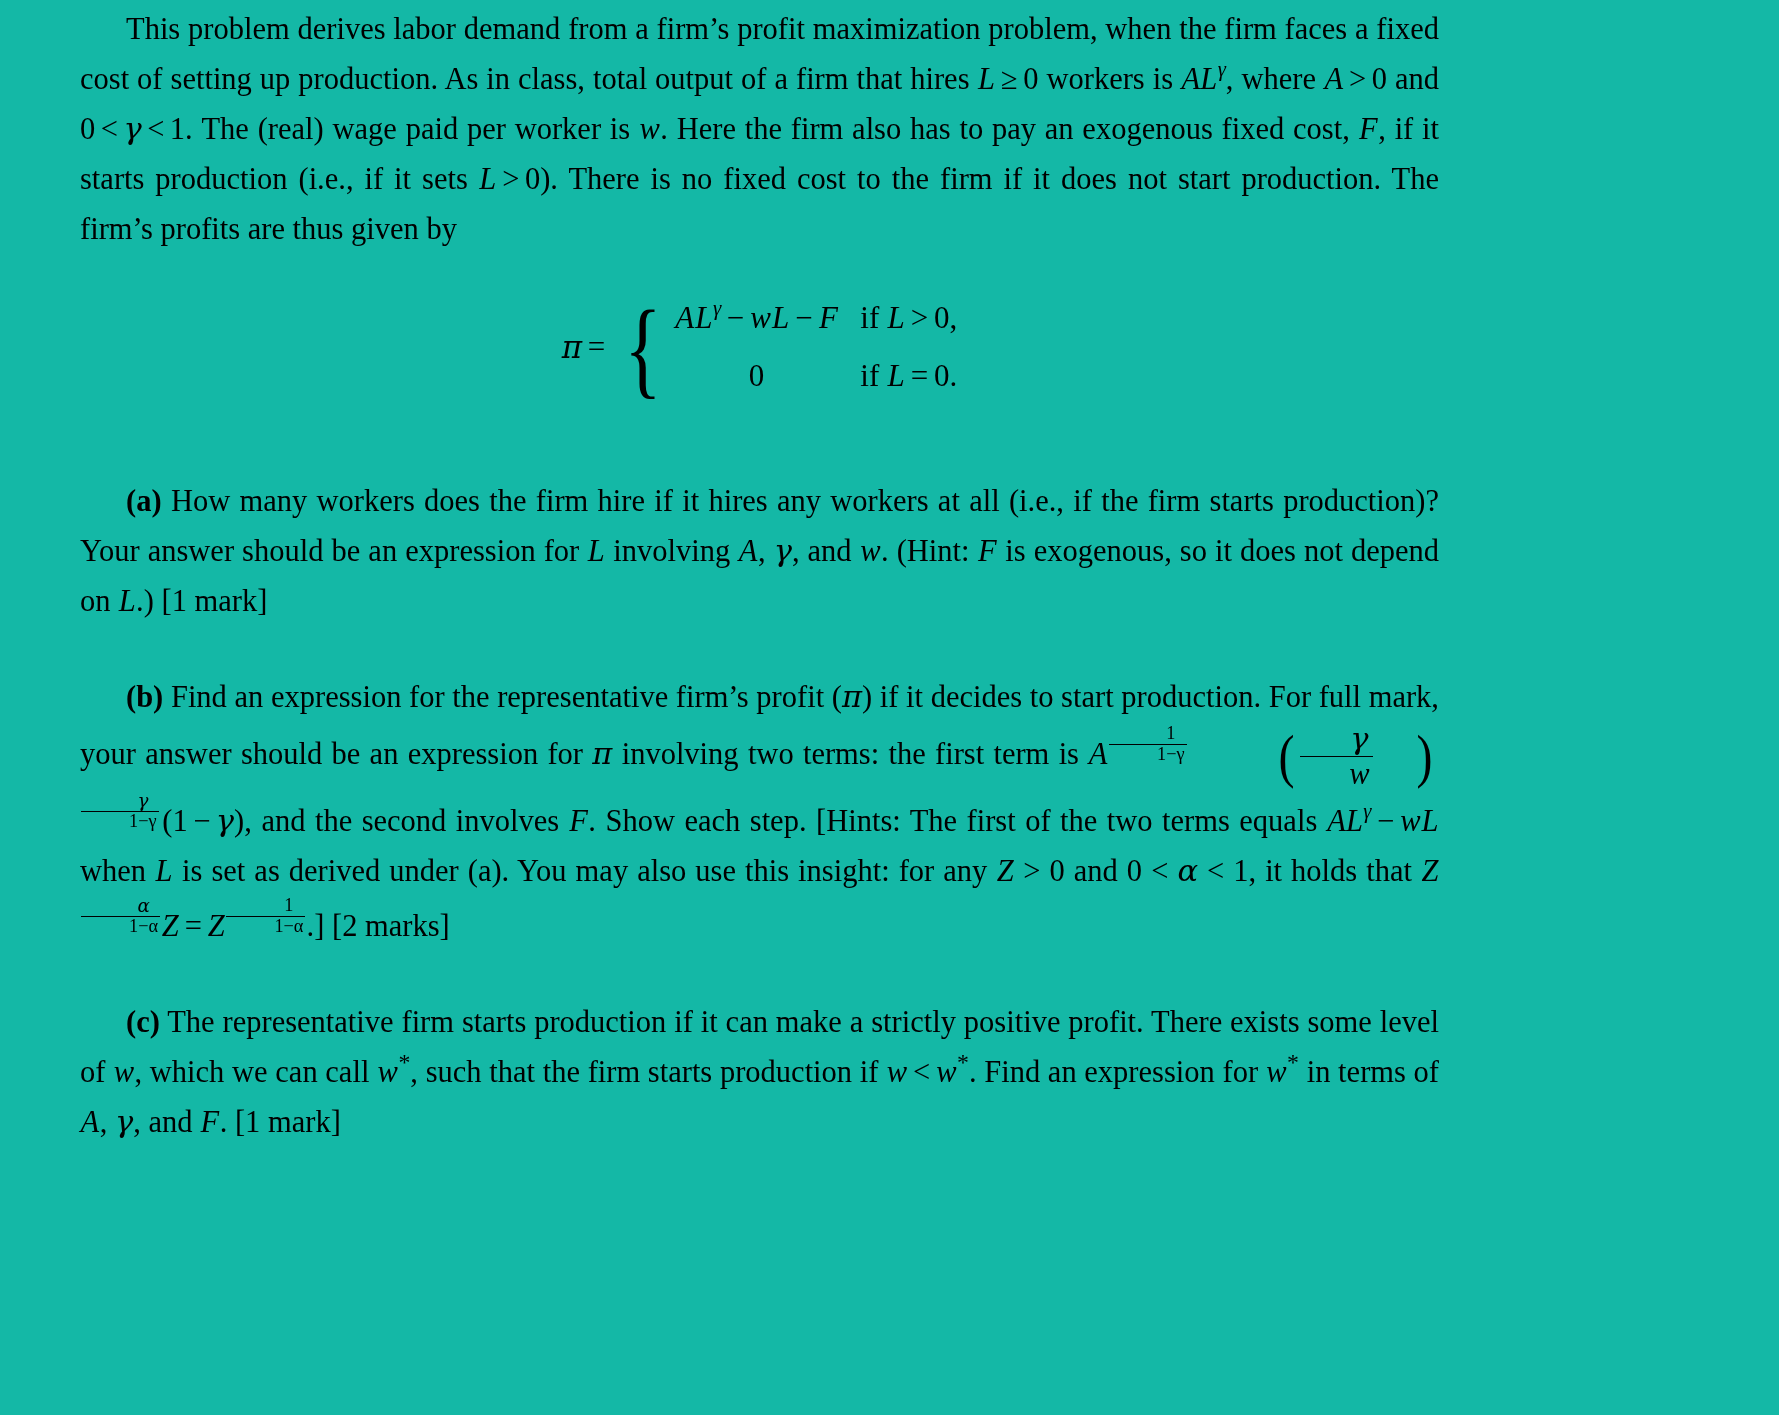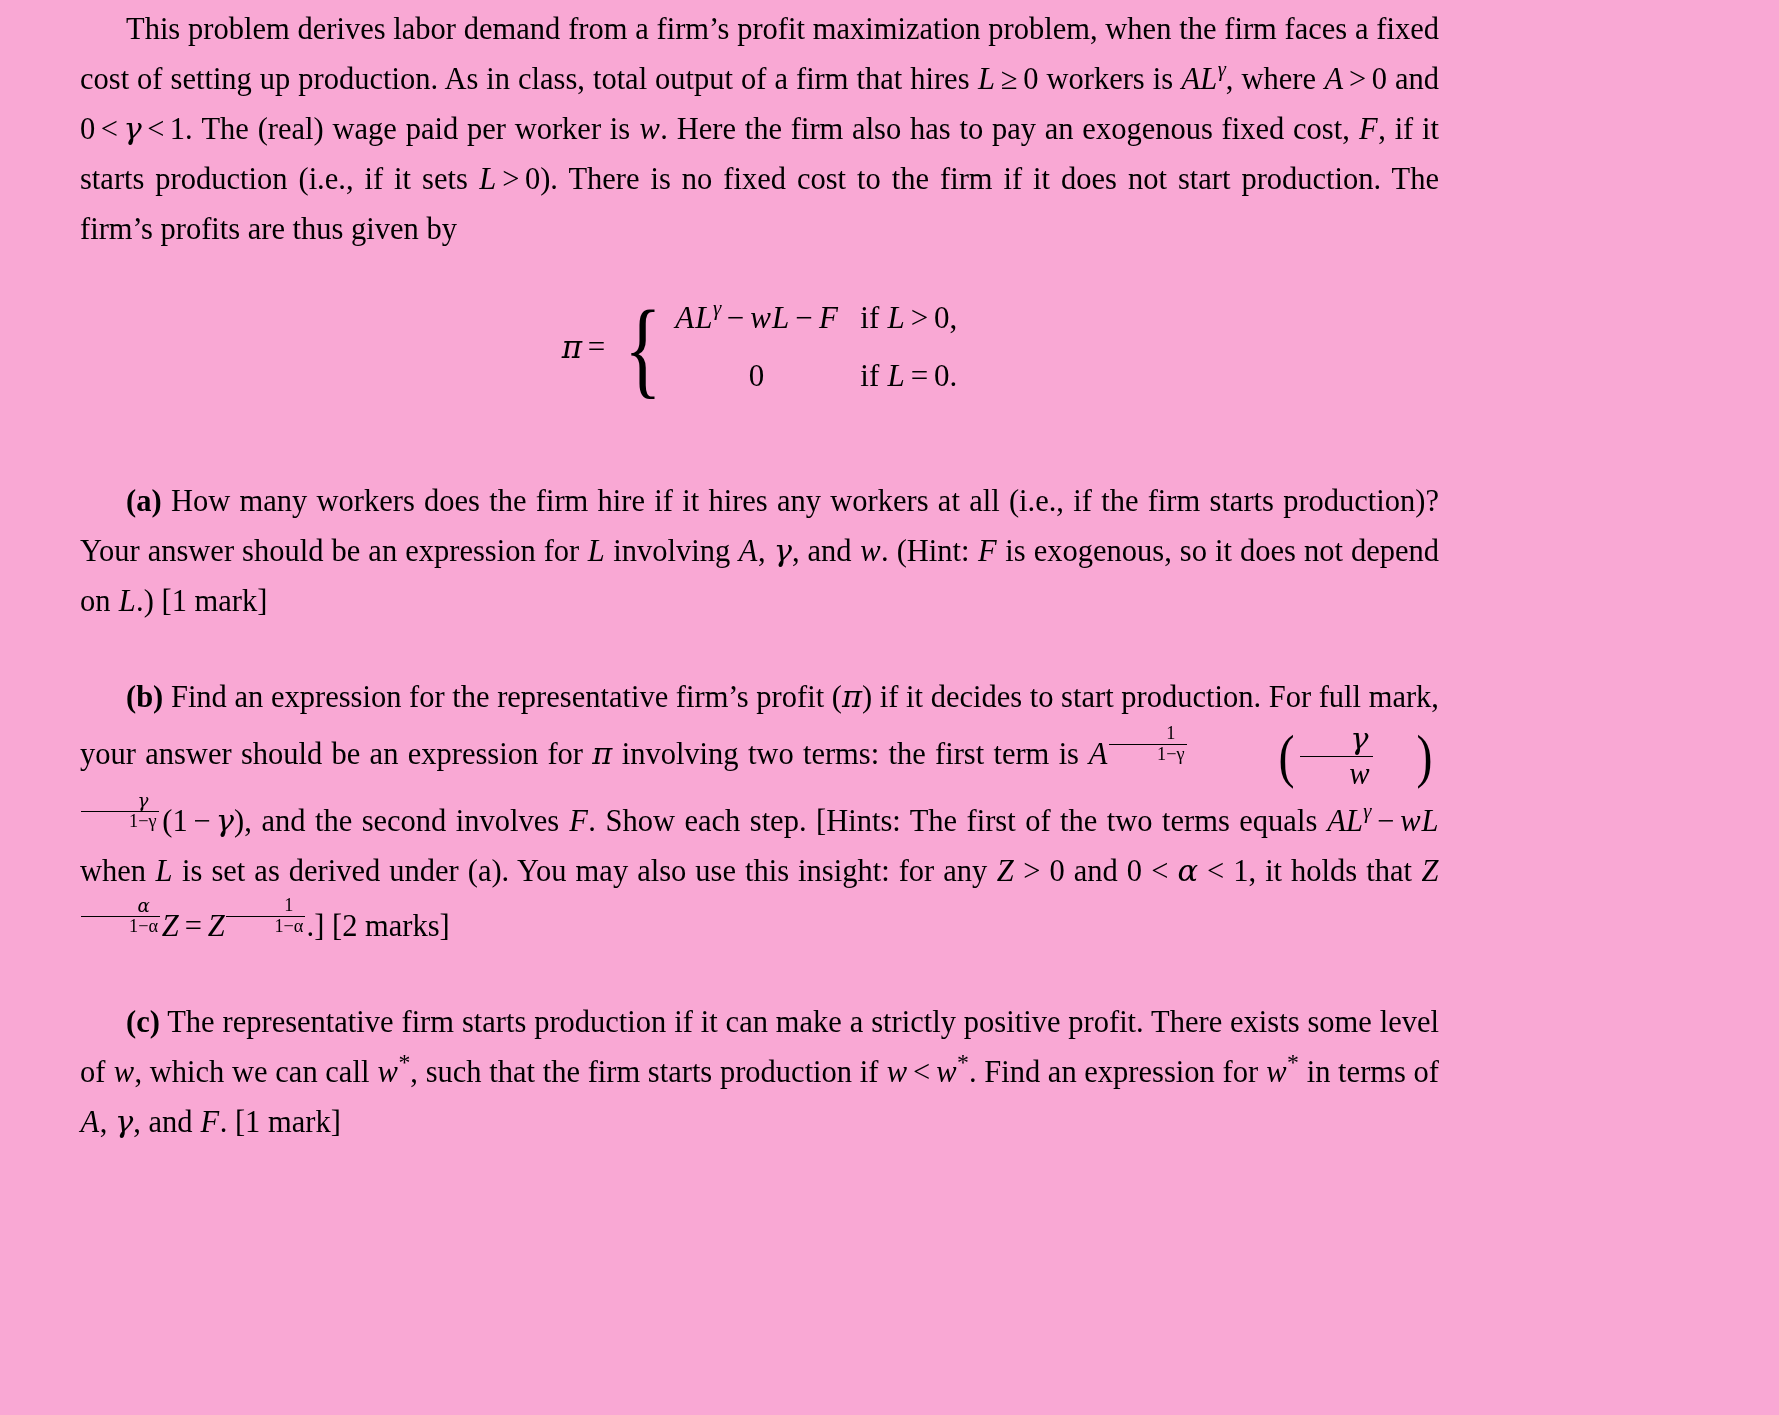--- a/index.html
+++ b/index.html
@@ -12,21 +12,21 @@
     height: 1415px;
     font-family: "Liberation Serif", "DejaVu Serif", serif;
     color: #000000;
     overflow: hidden;
   }
   .page {
     box-sizing: border-box;
     width: 1779px;
     height: 1415px;
     padding: 4px 340px 0 80px;
-    background: #f9a8d4;
+    background: #14b8a6;
   }
   .para {
     font-size: 30.5px;
     line-height: 50px;
     text-align: justify;
     text-justify: inter-word;
     margin: 0;
     -webkit-hyphens: none;
     hyphens: none;
   }

